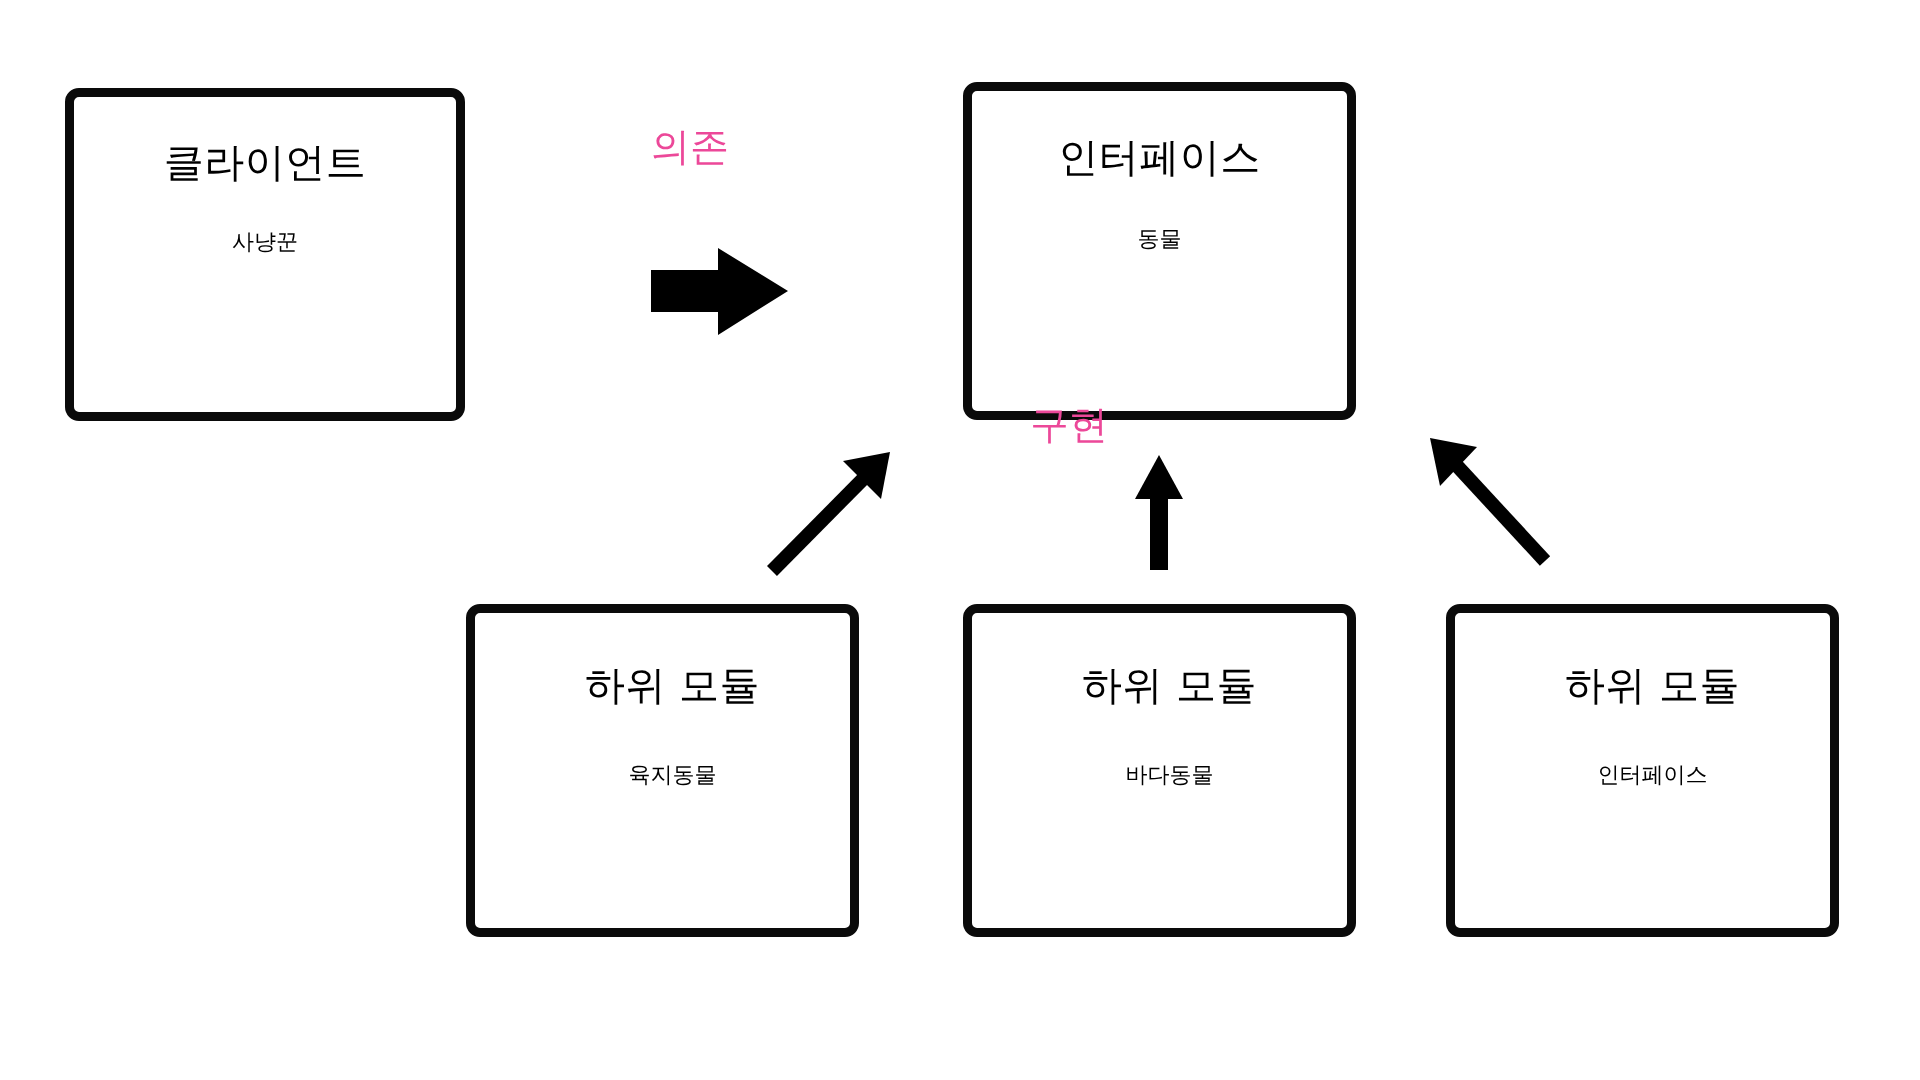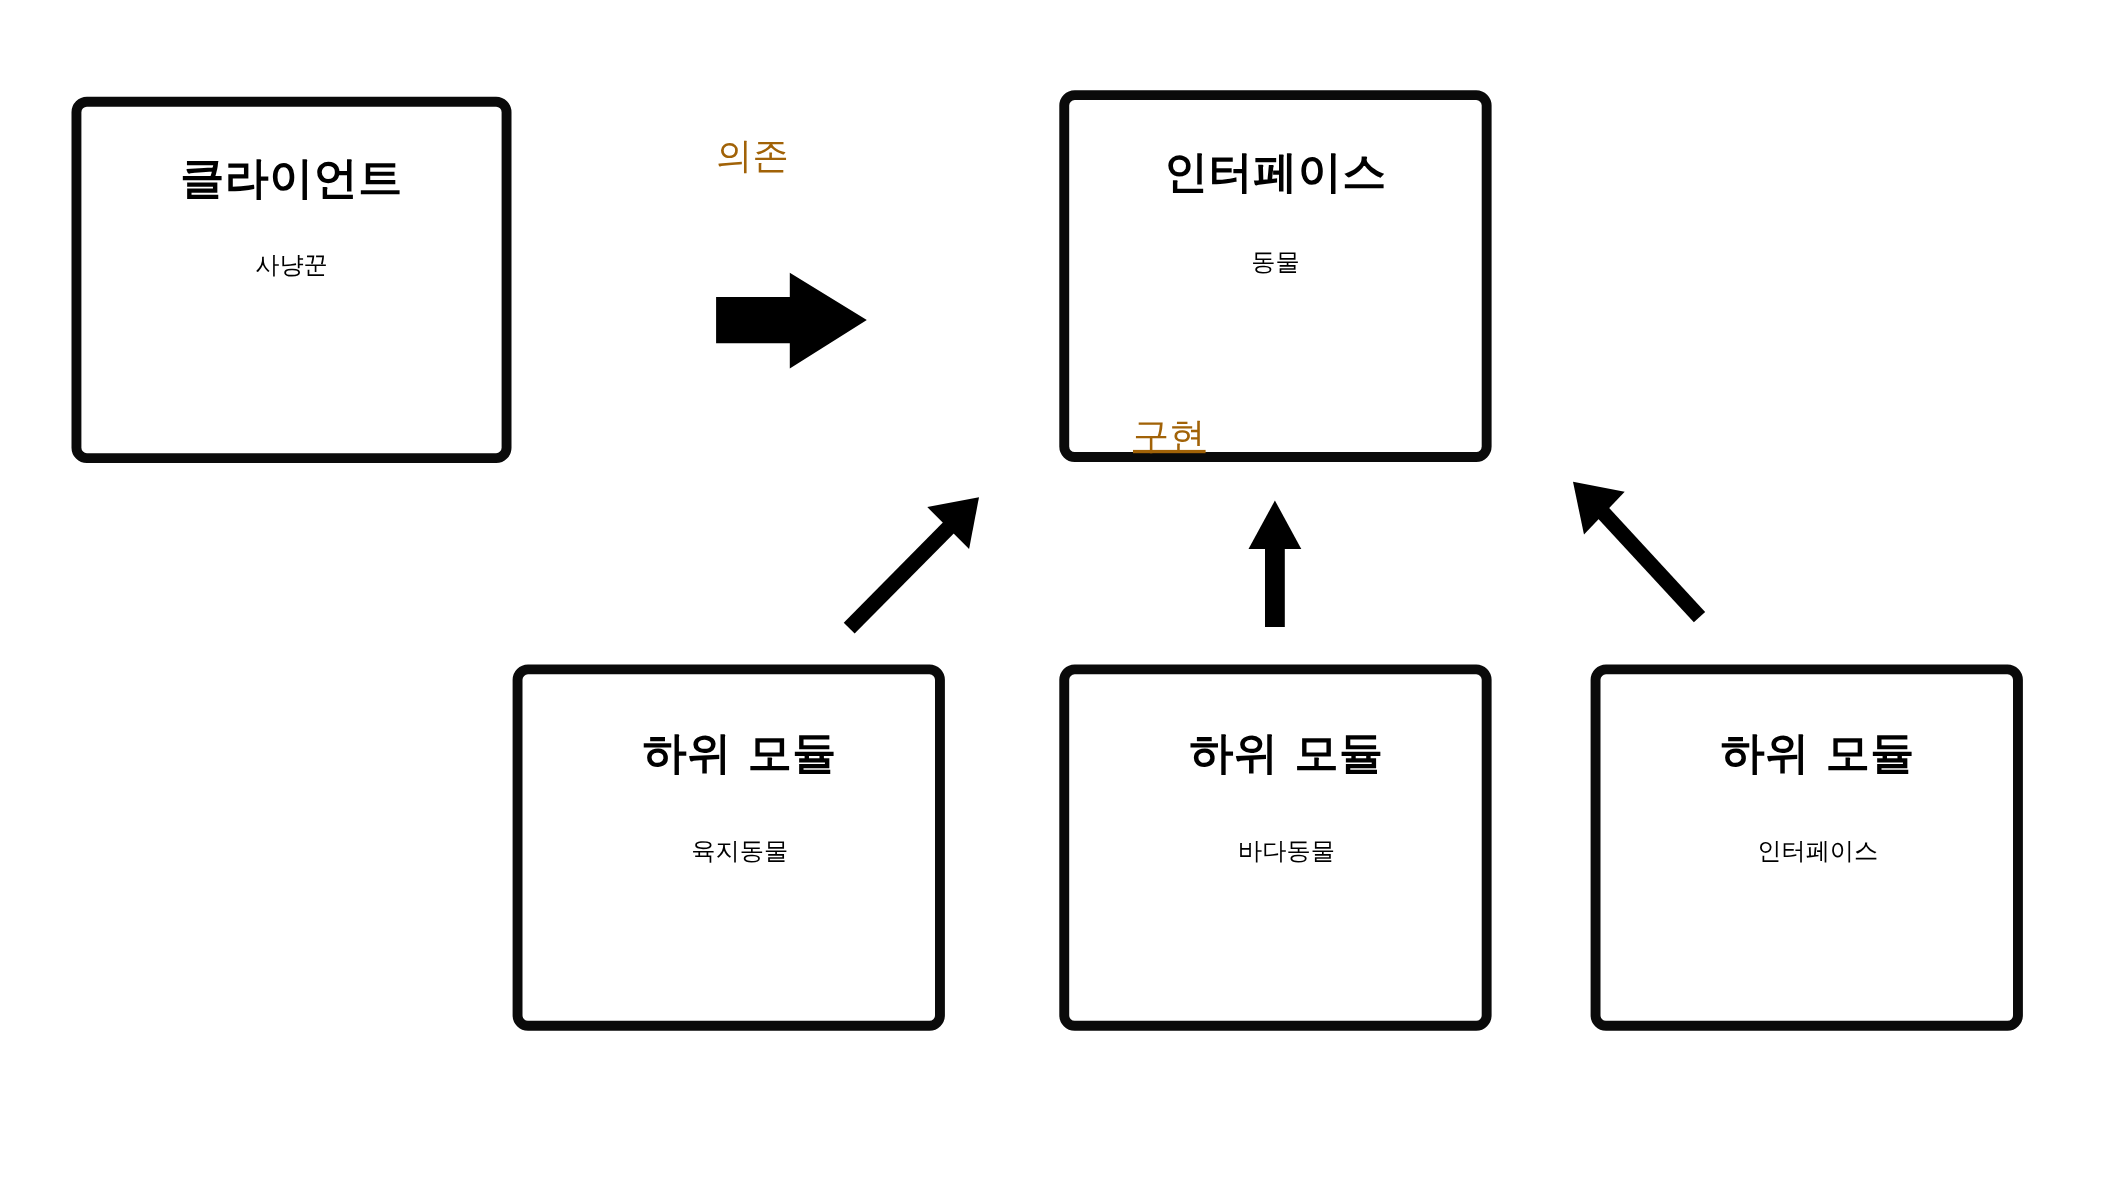--- a/index.html
+++ b/index.html
@@ -31,21 +31,21 @@
     box-sizing: border-box;
     background: #ffffff;
     border: 9px solid #0a0a0a;
     border-radius: 14px;
     display: flex;
     flex-direction: column;
     align-items: center;
   }
 
   .node-title {
-    font-weight: 700;
+    font-weight: 400;
     font-size: 40px;
     line-height: 1.1;
     letter-spacing: 0.5px;
     color: #000000;
     white-space: nowrap;
   }
 
   .node-subtitle {
     font-weight: 400;
     font-size: 22px;
@@ -83,27 +83,27 @@
   .node-sub .node-title { margin-top: 50px; }
   .node-sub .node-subtitle { margin-top: 56px; }
 
   #node-sub-land  { left: 466px; }
   #node-sub-sea   { left: 963px; }
   #node-sub-sky   { left: 1446px; }
 
   
   .edge-label {
     position: absolute;
-    font-size: 33px;
+    font-size: 39px;
     font-weight: 400;
-    color: #a16207;
+    color: #ec4899;
     white-space: nowrap;
   }
   #label-dependency { left: 651px; top: 120px; }
-  #label-implements { left: 1030px; top: 374px; text-decoration: underline; }
+  #label-implements { left: 1030px; top: 398px; }
 
   
   #edges {
     position: absolute;
     left: 0;
     top: 0;
     width: 1920px;
     height: 1080px;
     pointer-events: none;
   }

